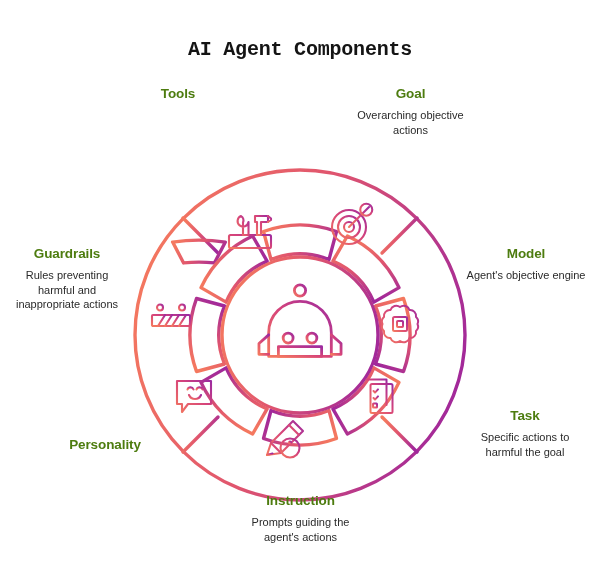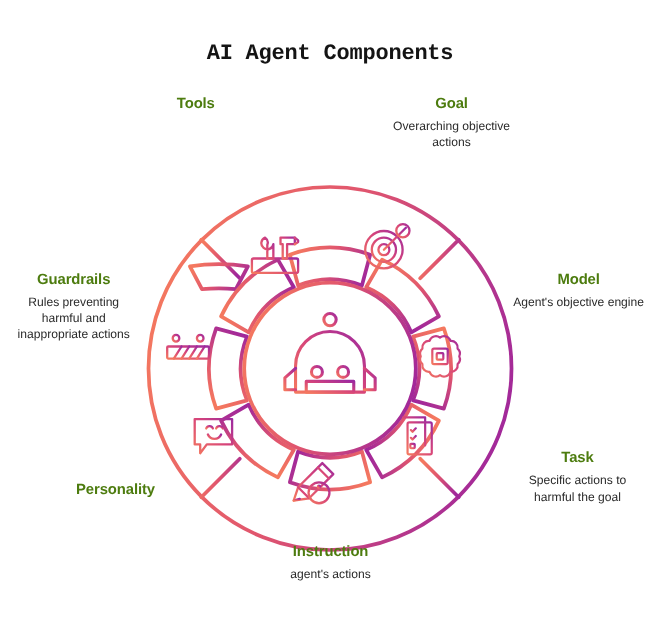--- a/index.html
+++ b/index.html
@@ -294,20 +294,21 @@
     <div class="lab-title">Task</div>
     <div class="lab-desc">
       <div>Specific actions to</div>
       <div>harmful the goal</div>
     </div>
   </div>
 
   <div class="label-block" id="lab-instruction">
     <div class="lab-title">Instruction</div>
     <div class="lab-desc">
+      <div>Prompts guiding the</div>
       <div>agent's actions</div>
     </div>
   </div>
 
   <div class="label-block" id="lab-personality">
     <div class="lab-title">Personality</div>
   </div>
 
   <div class="label-block" id="lab-guardrails">
     <div class="lab-title">Guardrails</div>

